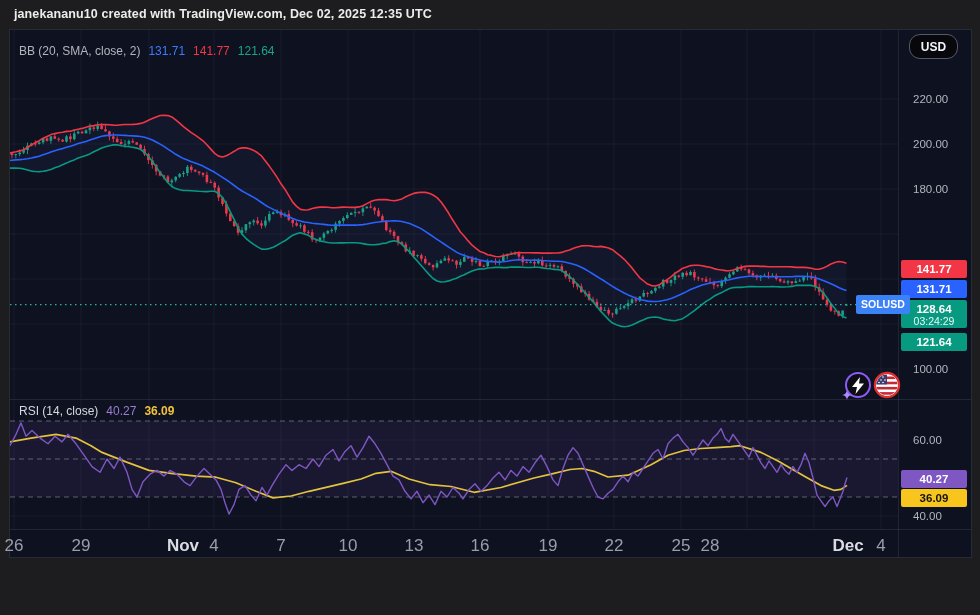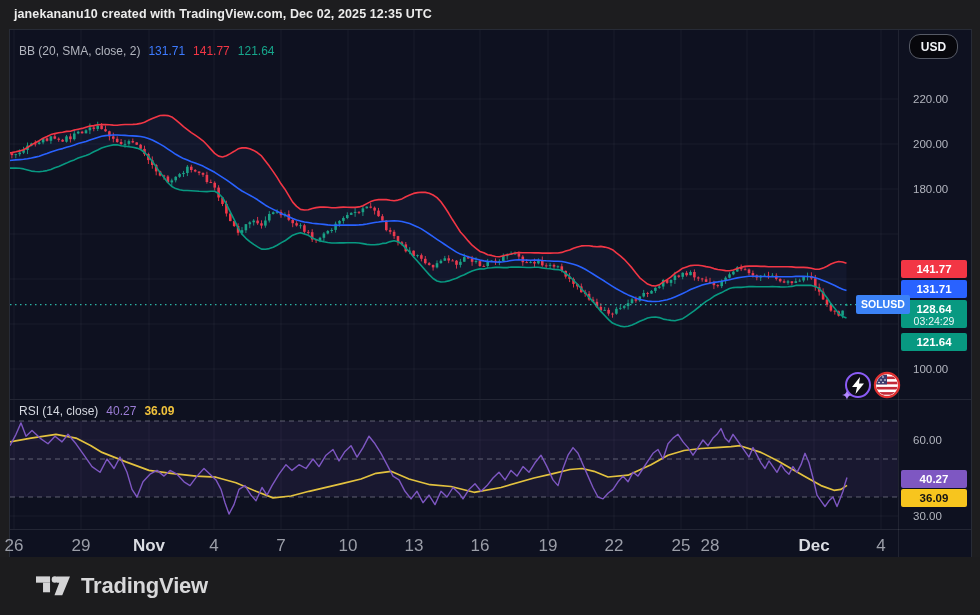--- a/index.html
+++ b/index.html
@@ -38,21 +38,21 @@
     color:rgba(255,255,255,.92);}
   #usd-btn{position:absolute;left:10px;top:4px;width:47px;height:23px;background:#07070c;
     border:1px solid #565a66;border-radius:11px;color:#f2f4f8;font-size:12px;font-weight:700;
     display:flex;align-items:center;justify-content:center;cursor:pointer;}
   #symbol-tag{position:absolute;left:846px;top:265px;height:19px;line-height:19px;padding:0 5px;
     background:#3b82f6;color:#fff;font-size:10.5px;font-weight:700;border-radius:2px;z-index:4;}
   
   
   #time-axis{position:absolute;left:0;top:500px;width:888px;height:27px;}
   .time-tick{position:absolute;top:6px;transform:translateX(-50%);font-size:17px;color:#9b9ea8;}
-  .time-tick.major{color:#dadce2;font-weight:700;}
+  .time-tick.major{color:#dadce2;font-weight:700;margin-left:34px;}
   
   #event-icons{position:absolute;left:830px;top:340px;z-index:6;cursor:pointer;}
   
   #footer{position:absolute;left:0;top:557px;width:980px;height:58px;background:#1c1c1e;
     display:flex;align-items:center;padding-left:36px;box-sizing:border-box;}
   #footer .brand-text{font-size:22px;font-weight:700;color:#d8d8da;margin-left:11px;letter-spacing:-.2px;}
 </style>
 </head>
 <body>
 
@@ -647,21 +647,21 @@
     </div>
 
     <div id="price-axis">
       <div id="usd-btn">USD</div>
     <div class="axis-tick" style="top: 69px;">220.00</div>
         <div class="axis-tick" style="top: 114px; text-align: center;">200.00</div>
         <div class="axis-tick" style="top: 159px;">180.00</div>
         <div class="axis-tick" style="top: 204px; margin-top: 39px;">160.00</div>
         <div class="axis-tick" style="top: 339px;">100.00</div>
         <div class="axis-tick" style="top: 410px;">60.00</div>
-        <div class="axis-tick" style="top: 486px;">30.00</div>
+        <div class="axis-tick" style="top: 486px;">40.00</div>
         <div class="price-box" style="top: 230px; background: rgb(242, 54, 69); color: rgb(255, 255, 255);"><span>141.77</span></div>
         <div class="price-box" style="top: 250px; background: rgb(41, 98, 255); color: rgb(255, 255, 255);"><span>131.71</span></div>
         <div class="price-box" style="top: 270px; background: rgb(8, 153, 129); color: rgb(255, 255, 255);"><span>128.64</span><span class="sub">03:24:29</span></div>
         <div class="price-box" style="top: 303px; background: rgb(8, 153, 129); color: rgb(255, 255, 255);"><span>121.64</span></div>
         <div class="price-box" style="top: 440px; background: rgb(126, 87, 194); color: rgb(255, 255, 255);"><span>40.27</span></div>
         <div class="price-box" style="top: 459px; background: rgb(247, 197, 30); color: rgb(20, 20, 20);"><span>36.09</span></div>
       </div>
 
     <div id="time-axis">
         <div class="time-tick" style="left: 4px;">26</div>
@@ -674,25 +674,14 @@
         <div class="time-tick" style="left: 470px;">16</div>
         <div class="time-tick" style="left: 538px;">19</div>
         <div class="time-tick" style="left: 604px;">22</div>
         <div class="time-tick" style="left: 671px;">25</div>
         <div class="time-tick" style="left: 700px;">28</div>
         <div class="time-tick major" style="left: 804px;">Dec</div>
         <div class="time-tick" style="left: 871px;">4</div>
       </div>
   </div>
 
-  <div id="footer">
-    <svg width="34" height="22" viewBox="0 0 46 26" style="cursor:pointer;">
-      <g fill="#d4d4d6">
-        <rect x="0" y="0" width="19" height="8.5"></rect>
-        <rect x="9.5" y="8.5" width="9.5" height="13"></rect>
-        <circle cx="25.5" cy="4.2" r="4.3"></circle>
-        <path d="M28 0 H46 L35.5 25.5 H25 L31.5 8.5 H28 Z"></path>
-      </g>
-    </svg>
-    <span class="brand-text" style="cursor:pointer;">TradingView</span>
-  </div>
 
 </div>
 
 </body></html>

